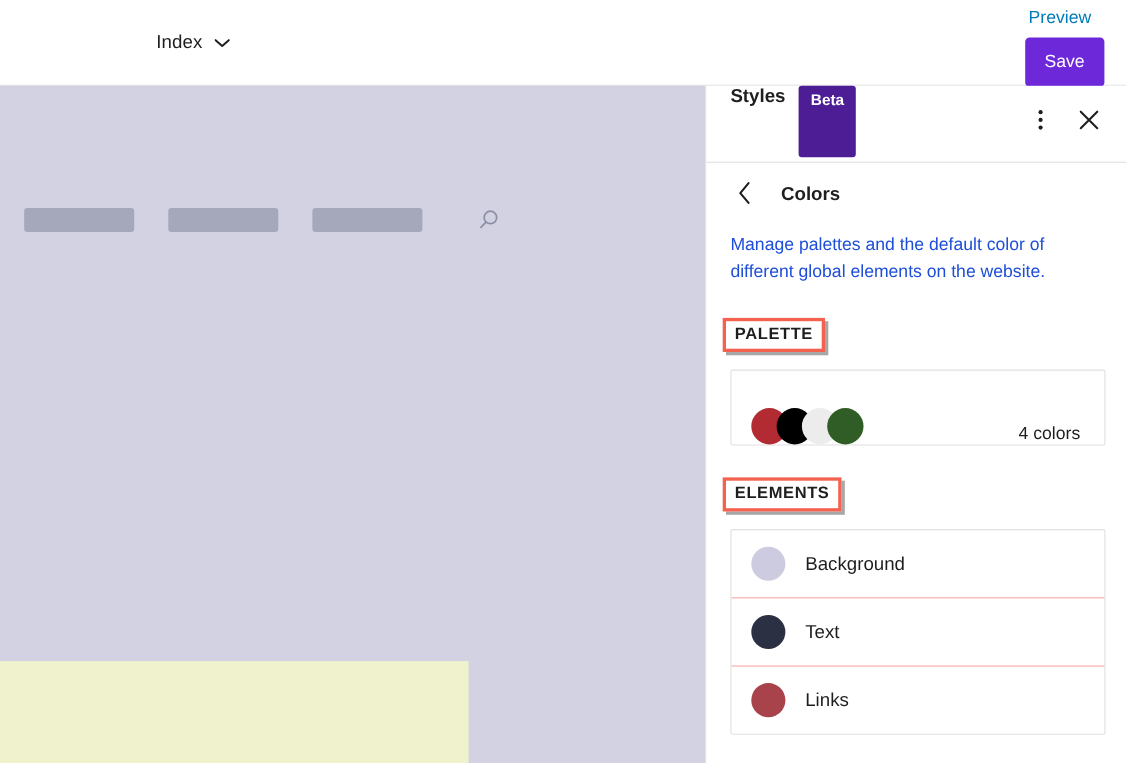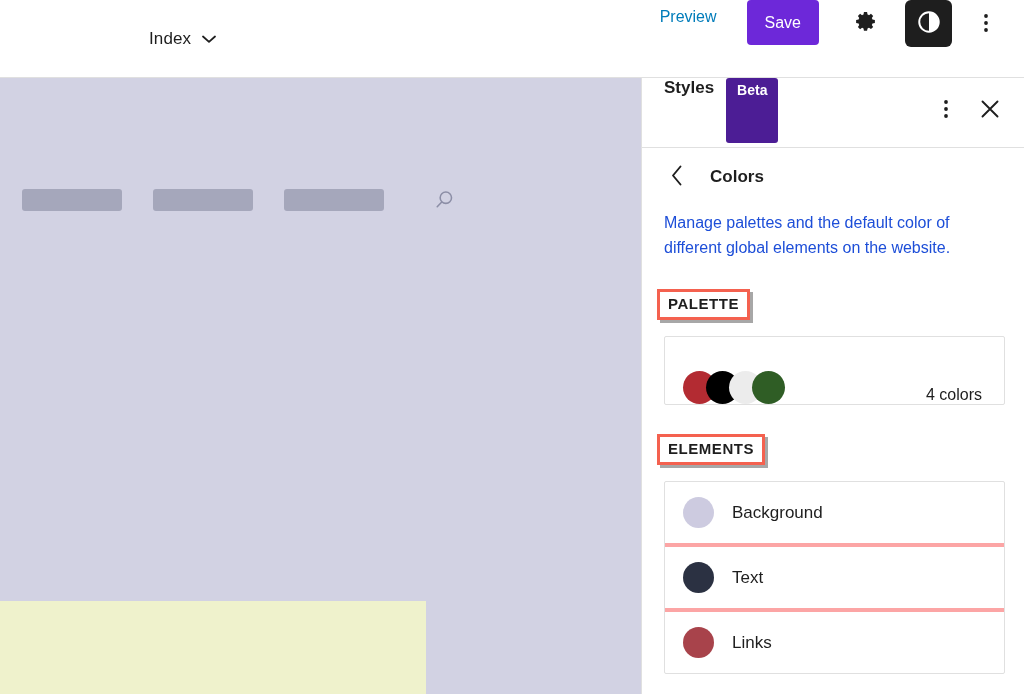--- a/index.html
+++ b/index.html
@@ -26,21 +26,21 @@
     position: absolute;
     left: 0; top: 0;
     width: 1024px;
     height: 78px;
     background: #ffffff;
     border-bottom: 1px solid #e0e0e0;
     box-sizing: border-box;
   }
   .doc-switch {
     position: absolute;
-    left: 149px;
+    left: 142px;
     top: 22px;
     height: 34px;
     display: flex;
     align-items: center;
     gap: 11px;
     cursor: pointer;
     background: transparent;
     border: 0;
     padding: 0;
   }
@@ -54,22 +54,23 @@
     width: 14px;
     height: 8px;
   }
 
   .topbar-right {
     position: absolute;
     right: 20px;
     top: 0;
     height: 78px;
     display: flex;
-    align-items: flex-start;
-    gap: 8px;
+    align-items: flex-end;
+    gap: 0px;
+    flex-direction: column;
   }
   .preview-btn {
     font-size: 16px;
     color: #007cba;
     background: none;
     border: 0;
     padding: 8px 12px;
     cursor: pointer;
     font-family: inherit;
   }
@@ -280,21 +281,21 @@
     font-size: 16px;
     color: #1e1e1e;
   }
 
   .elem-row {
     height: 61px;
     display: flex;
     align-items: center;
     padding-left: 18px;
     cursor: pointer;
-    border-top: 4px solid #fca5a5;
+    border-top: 1px solid #fca5a5;
   }
   .elem-row:first-child { border-top: 0; }
   .elem-dot {
     width: 31px;
     height: 31px;
     border-radius: 50%;
     flex: 0 0 auto;
   }
   .elem-label {
     margin-left: 18px;

